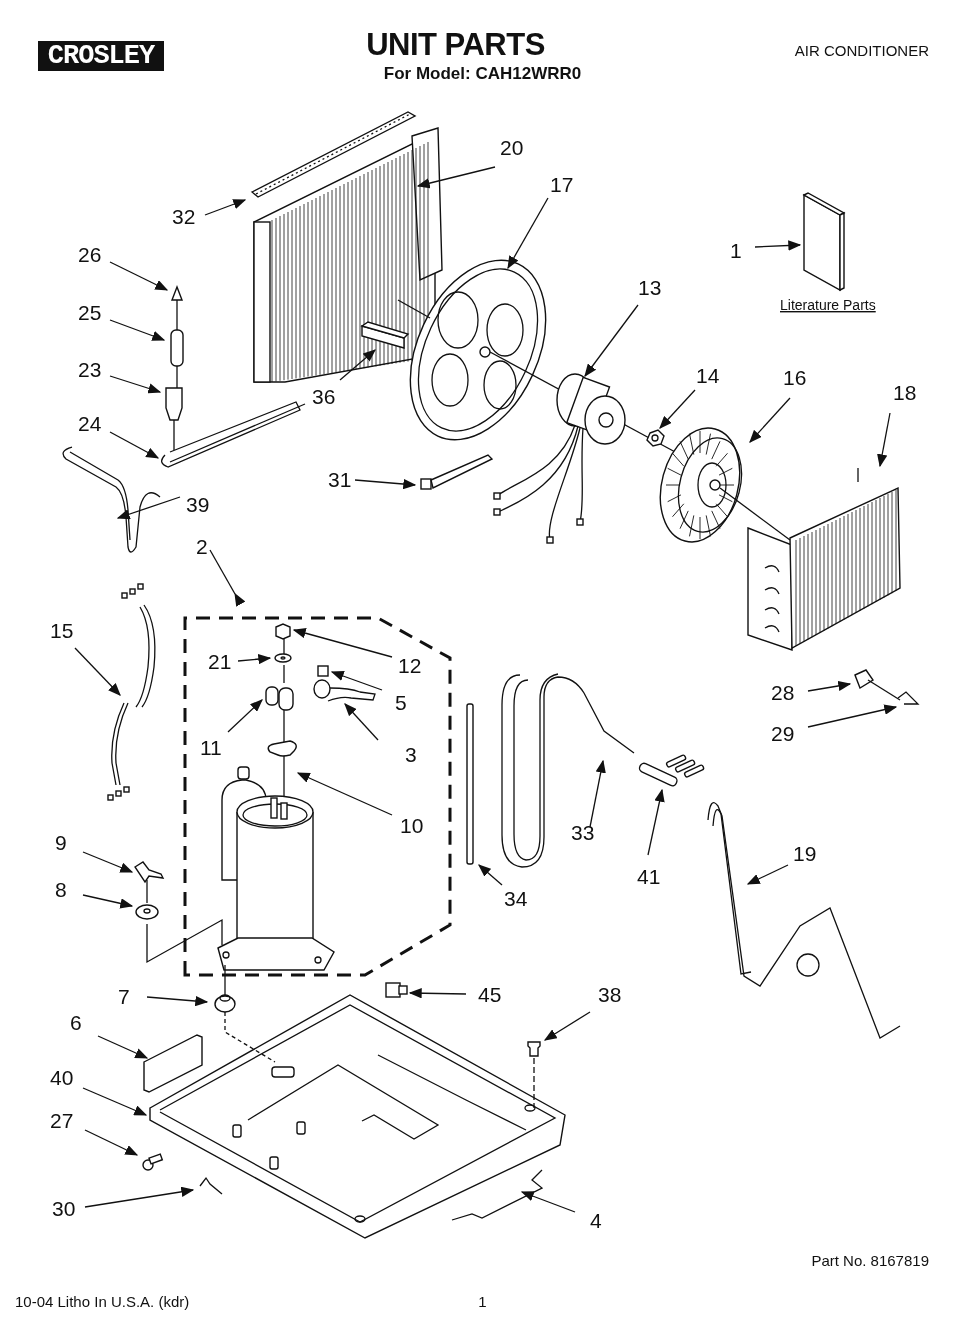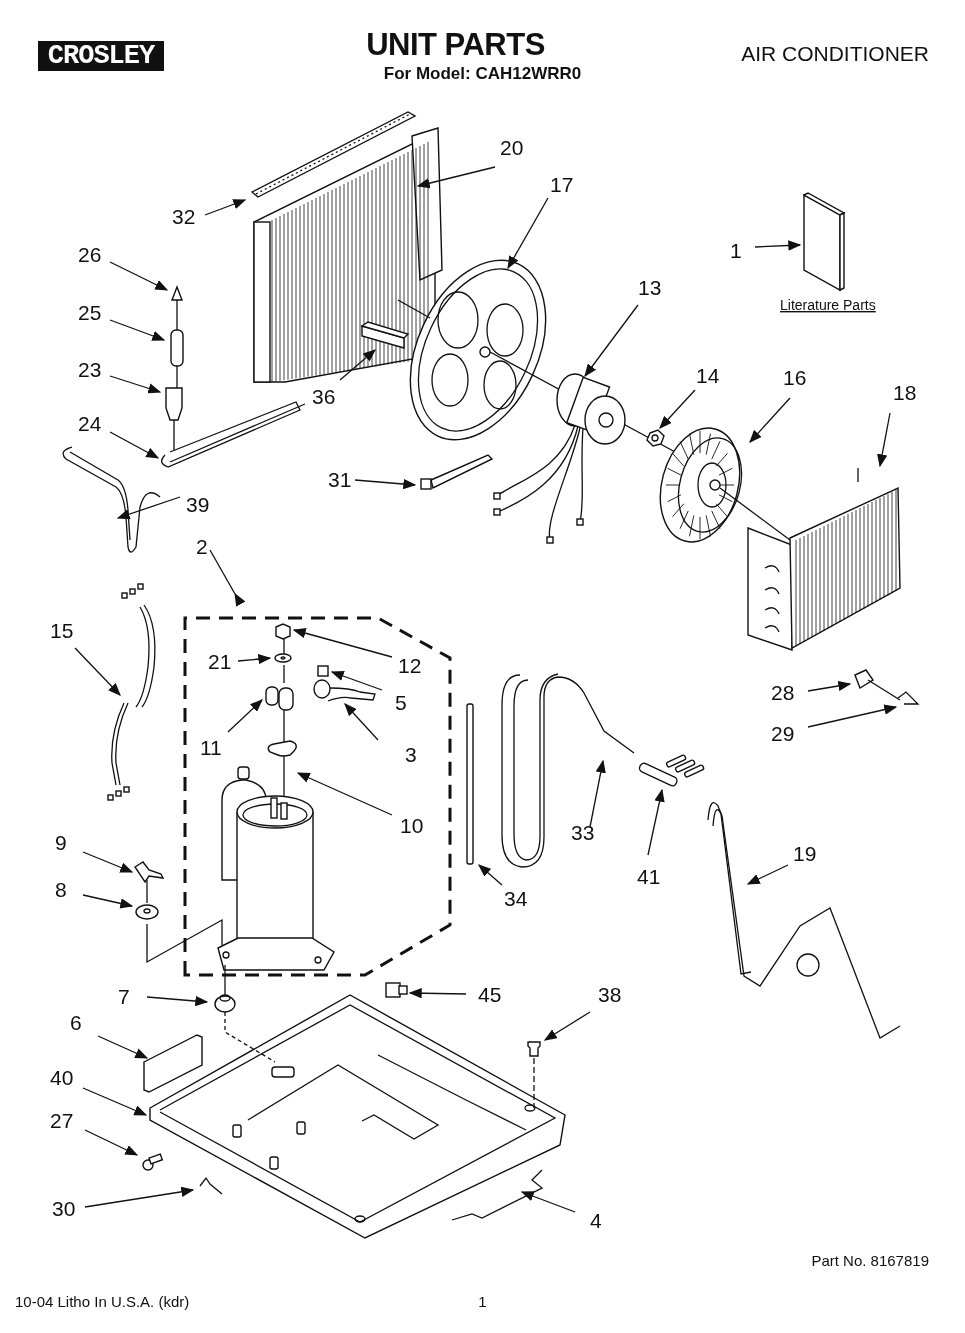--- a/index.html
+++ b/index.html
@@ -6,21 +6,21 @@
   body { width:965px; height:1333px; position:relative; overflow:hidden;
          font-family:"Liberation Sans", sans-serif; color:#111; }
   .logo { position:absolute; left:38px; top:41px; width:126px; height:30px;
           background:#111; color:#fff; font-family:Liberation Mono, monospace;
           font-weight:bold; font-size:27px; letter-spacing:-1px; line-height:30px;
           text-align:center; }
   .title { position:absolute; left:0; width:883px; text-align:center; top:27px;
            font-size:31px; font-weight:bold; letter-spacing:-0.5px;margin-left:14px; }
   .subtitle { position:absolute; left:0; width:965px; text-align:center; top:64px;
               font-size:17px; font-weight:bold; }
-  .category { position:absolute; right:36px; top:42px; font-size:21px; }
+  .category { position:absolute; right:36px; top:42px; font-size:15px; }
   .footer-left { position:absolute; left:15px; top:1293px; font-size:15px;text-align:right; }
   .footer-center { position:absolute; left:0; width:965px; text-align:center; top:1293px; font-size:15px; }
   .footer-right { position:absolute; right:36px; top:1252px; font-size:15px; }
   svg.diagram { position:absolute; left:0; top:0; }
   .callout { font-family:"Liberation Sans", sans-serif; font-size:21px; fill:#111; }
   .lit { font-family:"Liberation Sans", sans-serif; font-size:14px; fill:#111; text-decoration:underline; }
   .ln { stroke:#111; stroke-width:1.3; fill:none; }
   .pt { stroke:#111; stroke-width:1.4; fill:#fff; }
   .dash { stroke:#111; stroke-width:3; fill:none; stroke-dasharray:14 9; }
 </style>

